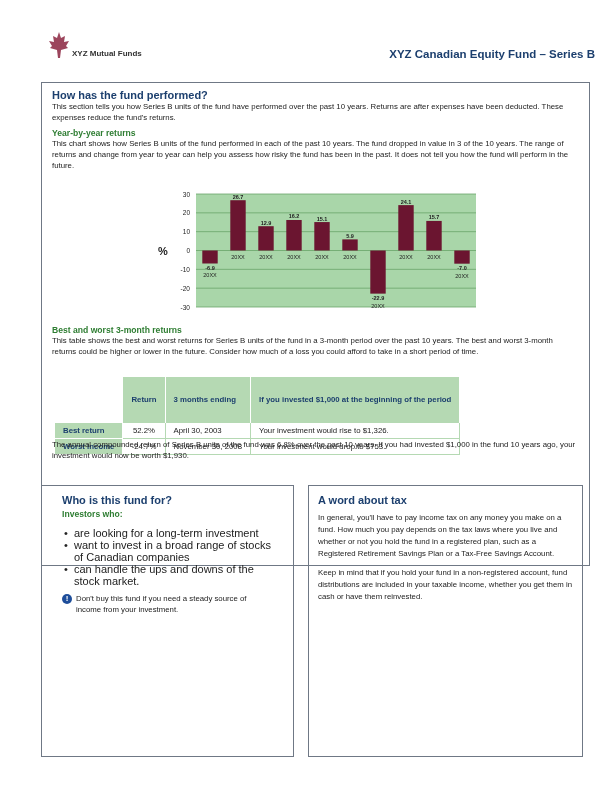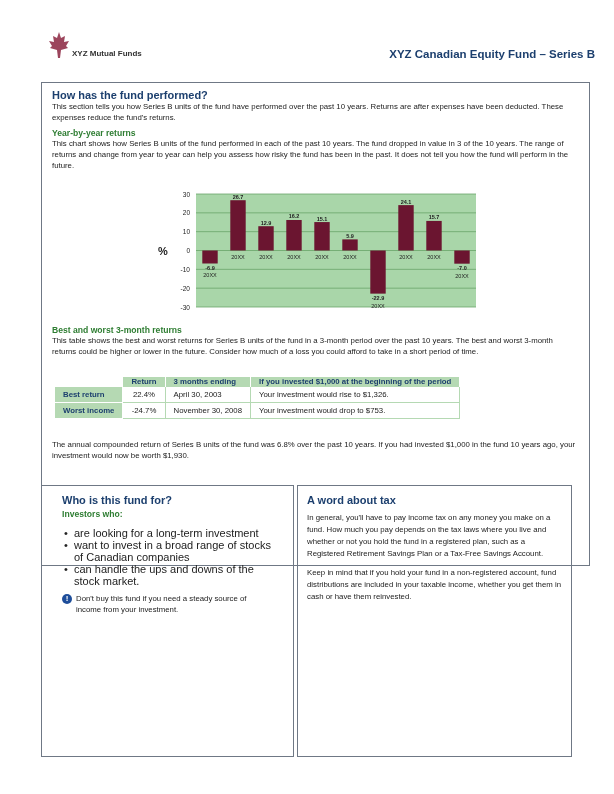--- a/index.html
+++ b/index.html
@@ -4,30 +4,30 @@
   <style>
     html, body { margin: 0; padding: 0; background: #ffffff; }
     body { width: 614px; height: 794px; position: relative; font-family: "Liberation Sans", sans-serif; color: #222; overflow: hidden; }
     .logo { position: absolute; left: 48px; top: 30px; height: 30px; display: flex; align-items: flex-end; }
     .logo svg { width: 22px; height: 28px; }
     .logo-text { font-size: 8px; font-weight: bold; color: #333; margin-left: 2px; margin-bottom: 2px; }
     .doc-title { position: absolute; right: 19px; top: 48px; font-size: 11.5px; font-weight: bold; color: #1c3f6e; }
     .panel { position: absolute; left: 41px; top: 82px; width: 549px; border: 1px solid #6f7885; box-sizing: border-box; }
     .top-panel { height: 484px; padding: 0 10px; }
     .bottom-left { position: absolute; left: 41px; top: 485px; width: 253px; height: 272px; border: 1px solid #6f7885; box-sizing: border-box; padding: 8px 20px; }
-    .bottom-right { position: absolute; left: 297px; top: 485px; width: 275px; height: 272px; border: 1px solid #6f7885; box-sizing: border-box; padding: 8px 9px; }
+    .bottom-right { position: absolute; left: 308px; top: 485px; width: 275px; height: 272px; border: 1px solid #6f7885; box-sizing: border-box; padding: 8px 9px; }
     h2 { font-size: 11px; color: #1c3f6e; margin: 0; font-weight: bold; }
     h3 { font-size: 8.6px; color: #2e7d32; margin: 0; font-weight: bold; }
     p { font-size: 7.8px; line-height: 11px; margin: 0; color: #222; }
     .sec1 { position: absolute; left: 10px; top: 6px; right: 10px; }
     .sec2 { position: absolute; left: 10px; top: 45px; right: 10px; }
     .chart-wrap { position: absolute; left: 112px; top: 106px; width: 330px; height: 125px; }
     .sec3 { position: absolute; left: 10px; top: 242px; right: 10px; }
     .tbl { position: absolute; left: 12px; top: 294px; border-collapse: collapse; font-size: 7.8px; }
-    .tbl th { background: #b5d9b3; color: #1c3f6e; font-weight: bold; padding: 0 8px; text-align: left; border-right: 1px solid #fff; }
+    .tbl th { background: #b5d9b3; color: #1c3f6e; font-weight: bold; padding: 18px 8px; text-align: left; border-right: 1px solid #fff; }
     .tbl th.blank { background: transparent; }
     .tbl td { padding: 3px 8px; border: 1px solid #b5d9b3; background: #fff; }
     .tbl td.rowhead { background: #b5d9b3; color: #1c3f6e; font-weight: bold; border: 1px solid #fff; }
     .tbl td.num { text-align: center; }
     .sec4 { position: absolute; left: 10px; top: 356px; right: 10px; }
     ul { list-style: none; padding: 0; margin: 8px 0 0 0; }
     ul li { font-size: 11px; line-height: 12px; padding-left: 12px; position: relative; }
     ul li::before { content: "•"; position: absolute; left: 2px; }
     .warn { display: flex; margin-top: 6px; }
     .warn-icon { width: 10px; height: 10px; border-radius: 50%; background: #1e4e9a; color: #fff; font-size: 8px; font-weight: bold; text-align: center; line-height: 10px; margin-right: 4px; flex-shrink: 0; margin-top: 1px; }
@@ -115,21 +115,21 @@
       <tr>
         <th class="blank"></th>
         <th>Return</th>
         <th>3 months ending</th>
         <th>If you invested $1,000 at the beginning of the period</th>
       </tr>
     </thead>
     <tbody>
       <tr>
         <td class="rowhead">Best return</td>
-        <td class="num">22.4%</td>
+        <td class="num">52.2%</td>
         <td>April 30, 2003</td>
         <td>Your investment would rise to $1,326.</td>
       </tr>
       <tr>
         <td class="rowhead">Worst income</td>
         <td class="num">-24.7%</td>
         <td>November 30, 2008</td>
         <td>Your investment would drop to $753.</td>
       </tr>
     </tbody>

